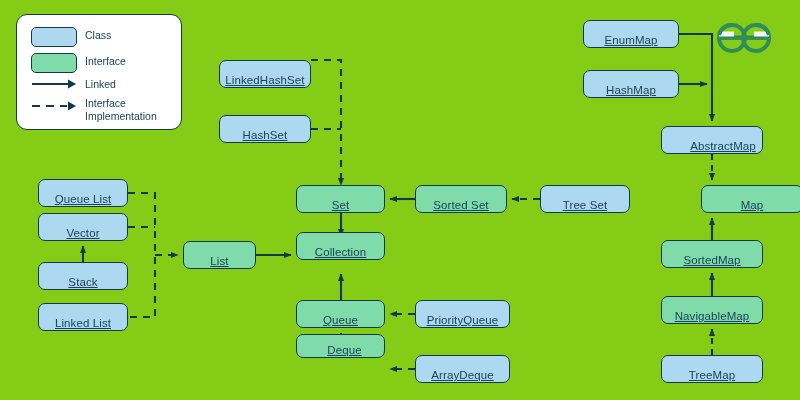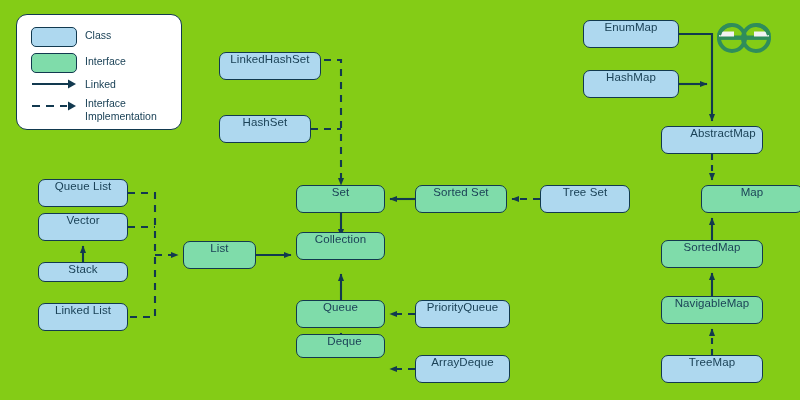--- a/index.html
+++ b/index.html
@@ -2,23 +2,23 @@
 <html><head>
 <meta charset="utf-8">
 <style>
   html,body{margin:0;padding:0;background:#f2f2f2;}
   body{width:800px;height:400px;font-family:"Liberation Sans",sans-serif;}
   #canvas{position:relative;width:800px;height:400px;background:#84cc16;overflow:hidden;}
   svg.edges{position:absolute;left:0;top:0;width:800px;height:400px;}
   .node{
     position:absolute;box-sizing:border-box;
     border:1.6px solid #12394f;border-radius:7px;
-    display:flex;align-items:flex-start;justify-content:center;
+    display:flex;align-items:flex-end;justify-content:center;
     font-size:11.5px;color:#1b4257;letter-spacing:.1px;
-    text-align:center;line-height:1.1;
+    text-align:center;line-height:1.1;text-decoration:underline;
   }
   .cls{background:#aed8ef;}
   .iface{background:#7fdcaa;}
   #legend{
     position:absolute;left:16px;top:14px;width:164px;height:114px;
     background:#ffffff;border:1.7px solid #12394f;border-radius:11px;
   }
   .lg-sw{position:absolute;width:44px;height:18px;border:1.6px solid #12394f;border-radius:5px;}
   .lg-tx{position:absolute;font-size:10.5px;color:#1b4257;line-height:12.5px;}
   .gfg{position:absolute;left:712px;top:18px;width:64px;height:40px;}
@@ -105,42 +105,42 @@
       <circle cx="44" cy="20" r="13"></circle>
     </g>
     <rect x="5" y="17.5" width="54" height="4.4" fill="#2f8d5b"></rect>
     <rect x="7" y="13.5" width="15" height="5" fill="#f2f2f2"></rect>
     <rect x="42" y="13.5" width="15" height="5" fill="#f2f2f2"></rect>
     <path d="M7,17 A13,13 0 0 1 20,7" stroke="#2f8d5b" stroke-width="4" fill="none"></path>
     <path d="M57,17 A13,13 0 0 0 44,7" stroke="#2f8d5b" stroke-width="4" fill="none"></path>
   </svg>
 
   <div id="nodes">
-      <div class="node cls" style="left: 219px; top: 52px; width: 102px; height: 28px;">
+      <div class="node cls" style="left: 219px; top: 60px; width: 92px; height: 28px;">
         <span>LinkedHashSet</span>
       </div>
       <div class="node cls" style="left: 219px; top: 115px; width: 92px; height: 28px;">
         <span>HashSet</span>
       </div>
       <div class="node iface" style="left: 296px; top: 185px; width: 89px; height: 28px;">
         <span>Set</span>
       </div>
       <div class="node iface" style="left: 415px; top: 185px; width: 92px; height: 28px;">
         <span>Sorted Set</span>
       </div>
       <div class="node cls" style="left: 540px; top: 185px; width: 90px; height: 28px;">
         <span>Tree Set</span>
       </div>
       <div class="node cls" style="left: 38px; top: 179px; width: 90px; height: 28px;">
         <span>Queue List</span>
       </div>
       <div class="node cls" style="left: 38px; top: 213px; width: 90px; height: 28px;">
         <span>Vector</span>
       </div>
-      <div class="node cls" style="left: 38px; top: 262px; width: 90px; height: 20px;">
+      <div class="node cls" style="left: 38px; top: 262px; width: 90px; height: 28px;">
         <span>Stack</span>
       </div>
       <div class="node cls" style="left: 38px; top: 303px; width: 90px; height: 28px;">
         <span>Linked List</span>
       </div>
       <div class="node iface" style="left: 183px; top: 241px; width: 73px; height: 28px;">
         <span>List</span>
       </div>
       <div class="node iface" style="left: 296px; top: 232px; width: 89px; height: 28px;">
         <span>Collection</span>

